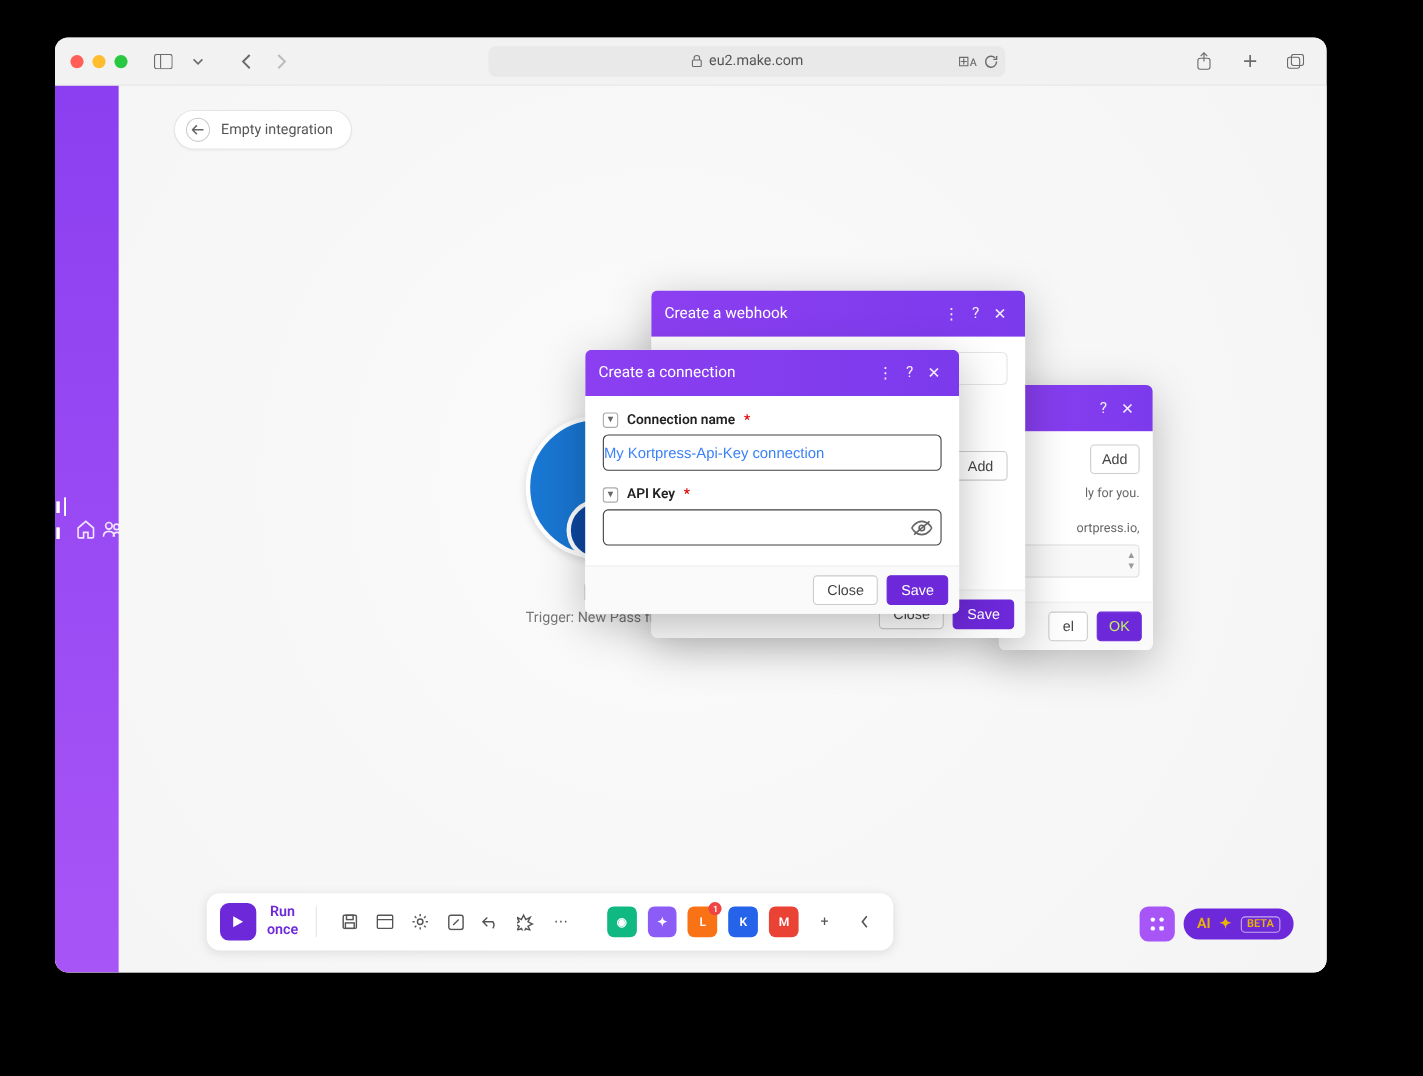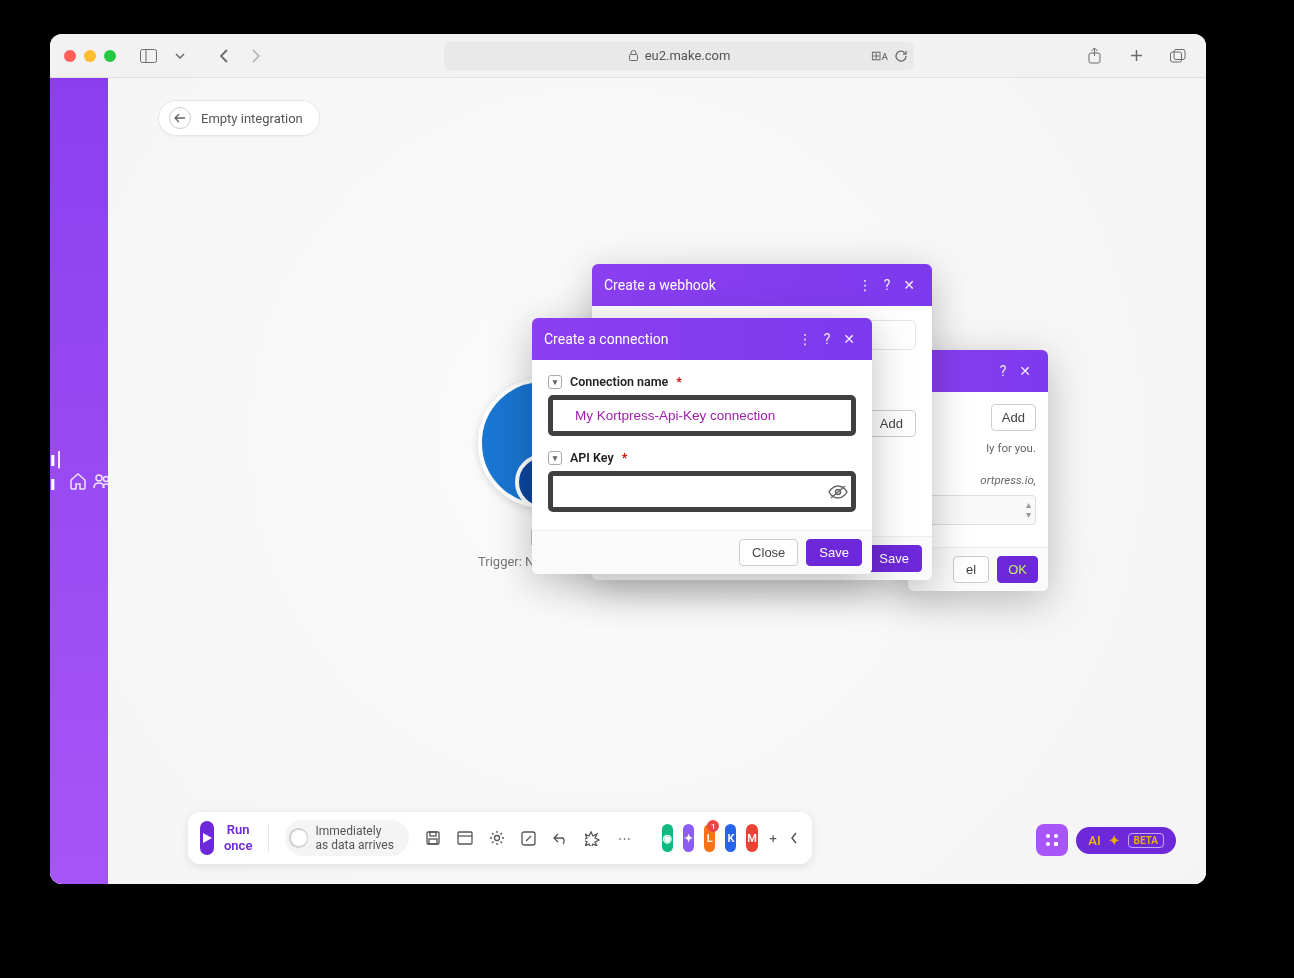--- a/index.html
+++ b/index.html
@@ -173,25 +173,25 @@
     border-color:#6d28d9;
     color:#fff;
   }
   .btn.ok { background:#6d28d9; color:#bef264; border-color:#6d28d9; padding:5px 10px;}
   .field-row { margin-bottom: 14px; }
   .field-label { display:flex; align-items:center; gap:8px; font-size:12.5px; font-weight:600; color:#222; margin-bottom:6px; }
   .field-label .req { color:#d00; }
   .collapse-icon { width:14px;height:14px;border:1px solid #aaa;border-radius:3px;display:inline-flex;align-items:center;justify-content:center;font-size:9px;color:#666;}
   .text-input {
     width:100%;
-    border:5px solid #404040;
+    border:1px solid #404040;
     border-radius:5px;
-    padding: 8px 22px;
+    padding: 8px 0;
     font-size:13.5px;
-    color:#a21caf;
+    color:#3b82f6;
     background:#fff;
   }
   .input-wrap { position:relative; }
   .eye { position:absolute; right:8px; top:50%; transform:translateY(-50%); color:#666; }
 
   
   .dlg-webhook { left: 484px; top: 186px; width: 340px; z-index: 20; }
   .dlg-webhook .dlg-body { min-height: 230px; }
   .dlg-third { left: 800px; top: 272px; width: 140px; z-index: 10; }
   .dlg-third .dlg-hdr { justify-content:flex-end; }
@@ -409,21 +409,21 @@
       <div class="dlg dlg-third">
         <div class="dlg-hdr">
           <div class="hbtn">?</div>
           <div class="hbtn">✕</div>
         </div>
         <div class="dlg-body">
           <div style="display:flex;justify-content:flex-end;margin-bottom:10px;">
             <button class="btn" style="padding:5px 10px;">Add</button>
           </div>
           <div style="text-align:right;margin-bottom:18px;">ly for you.</div>
-          <div style="text-align:right;margin-bottom:8px;font-style:italic;">ortpress.io,</div>
+          <div style="text-align:right;margin-bottom:8px;">ortpress.io,</div>
           <div class="stub-input">
               <div class="updown">▴<br>▾</div>
             </div>
         </div>
         <div class="dlg-foot">
           <button class="btn">el</button>
           <button class="btn ok">OK</button>
         </div>
       </div>
 
@@ -487,24 +487,20 @@
       </div>
 
       <div class="bottom-bar">
         <div class="run-btn">
           <svg width="14" height="14" viewBox="0 0 14 14" fill="currentColor">
               <path d="M3 2l9 5-9 5V2z"></path>
             </svg>
         </div>
         <div class="run-label">Run<br>once</div>
         <div class="vdiv"></div>
-        <div class="sched-pill">
-          <div class="toggle"></div>
-          <span>Immediately as data arrives</span>
-        </div>
         <div class="tb-icons">
           <div class="tb-ico">
               <svg width="16" height="16" viewBox="0 0 16 16" fill="none" stroke="currentColor" stroke-width="1.3">
                 <rect x="2" y="2" width="12" height="12" rx="1"></rect>
                 <rect x="5" y="2" width="6" height="4"></rect>
                 <rect x="4" y="9" width="8" height="5"></rect>
               </svg>
             </div>
           <div class="tb-ico">
               <svg width="16" height="14" viewBox="0 0 16 14" fill="none" stroke="currentColor" stroke-width="1.3">

